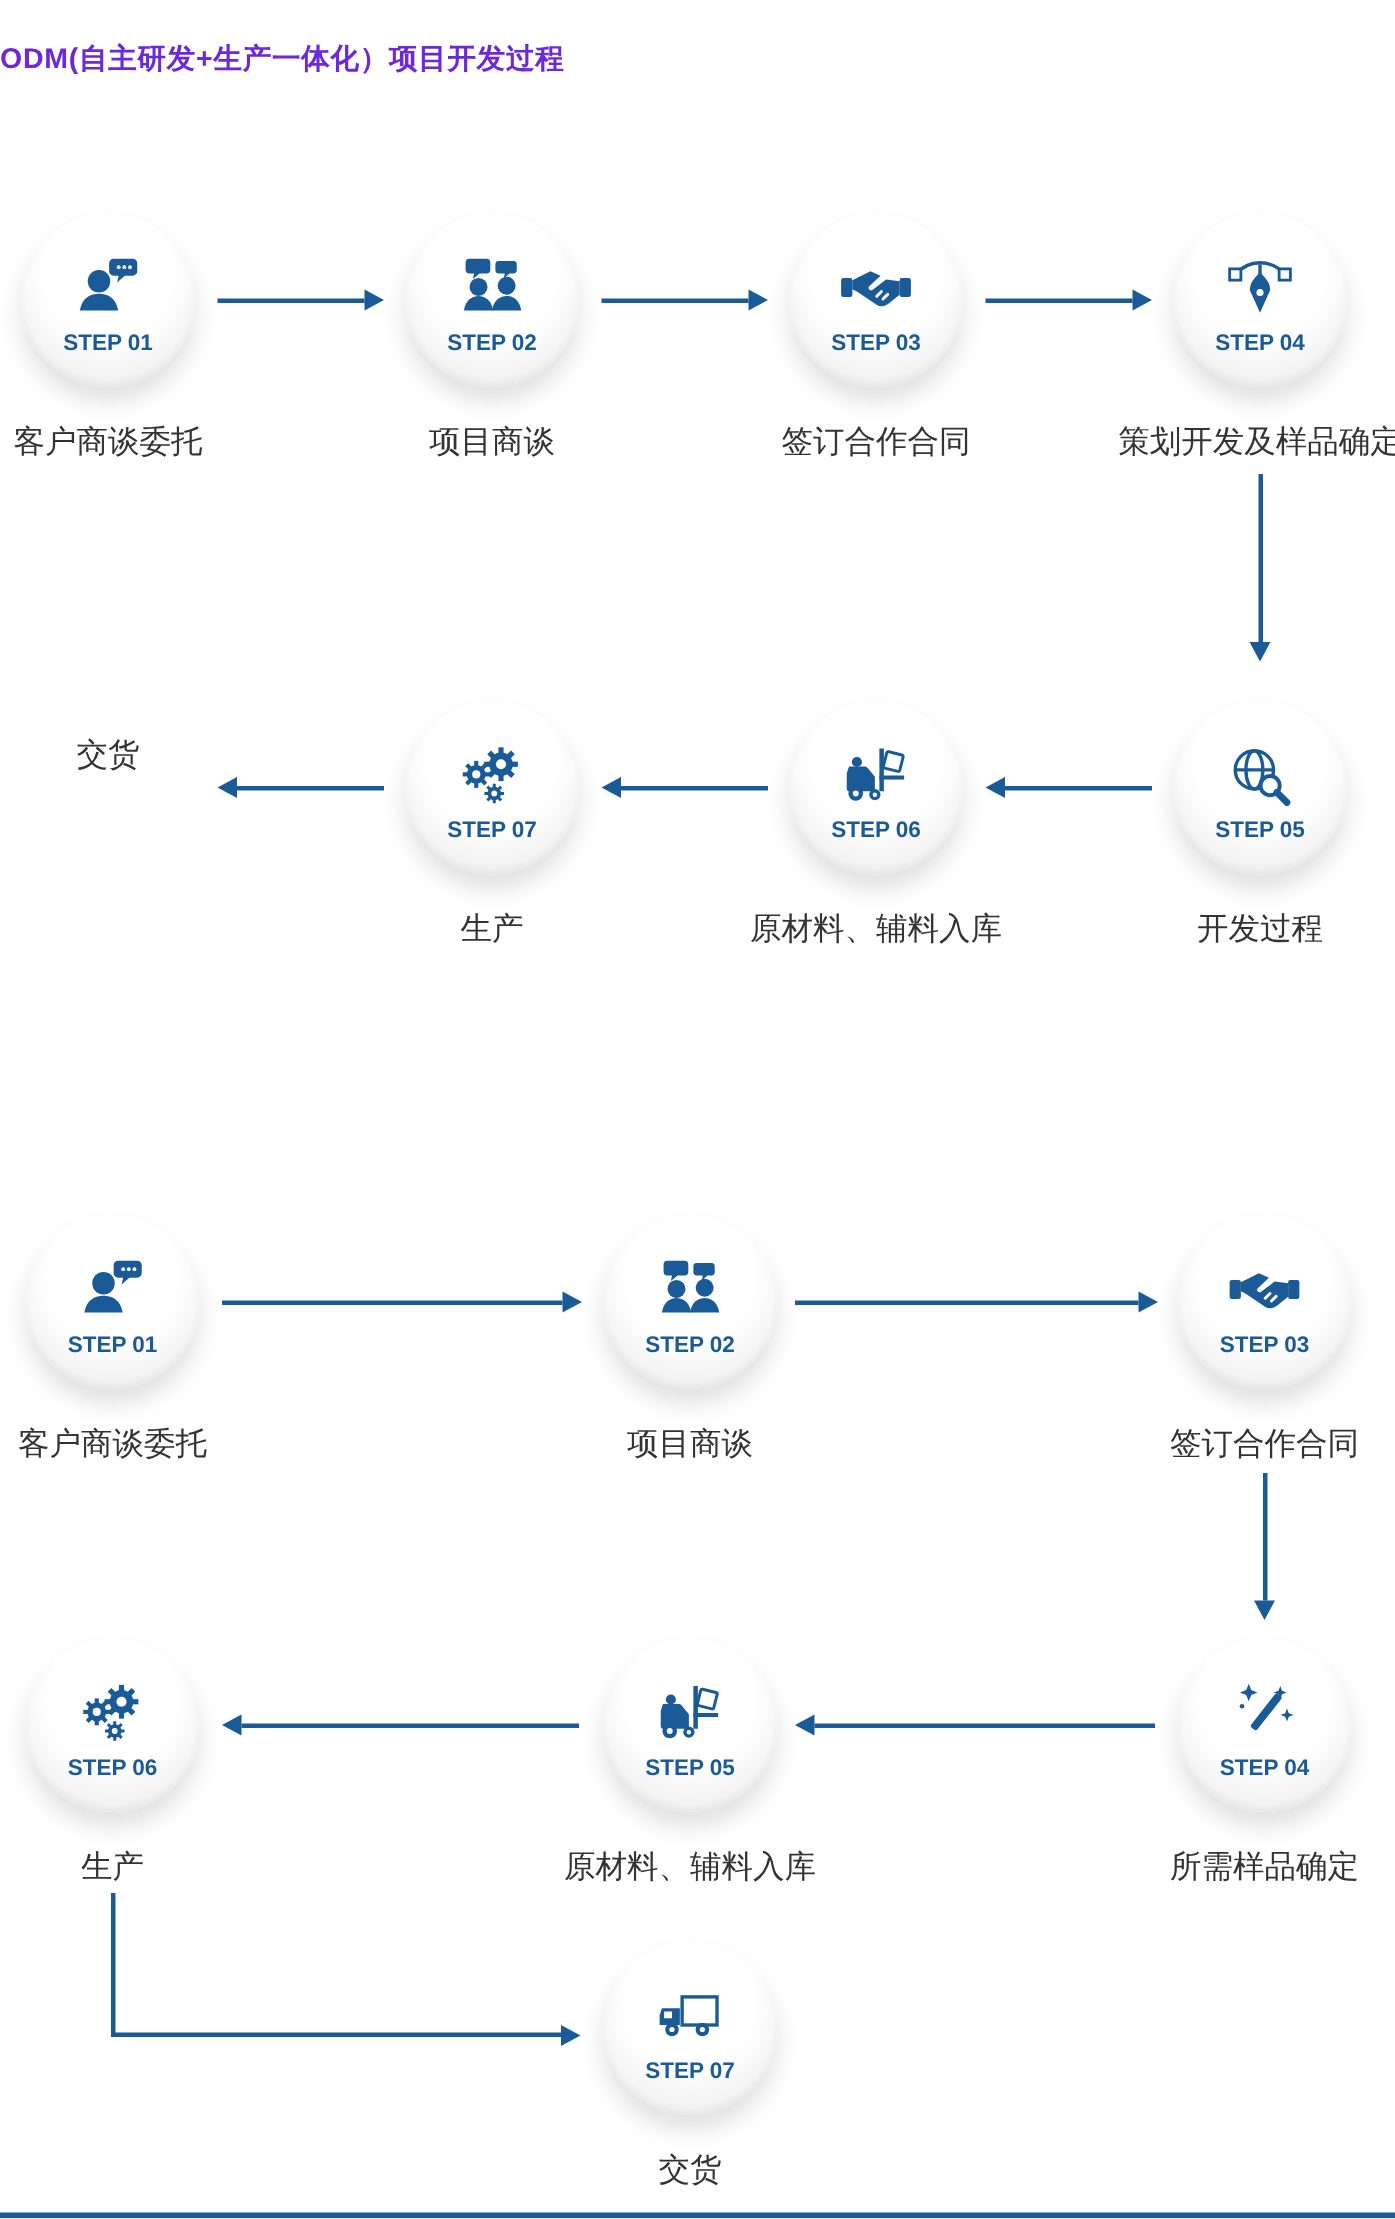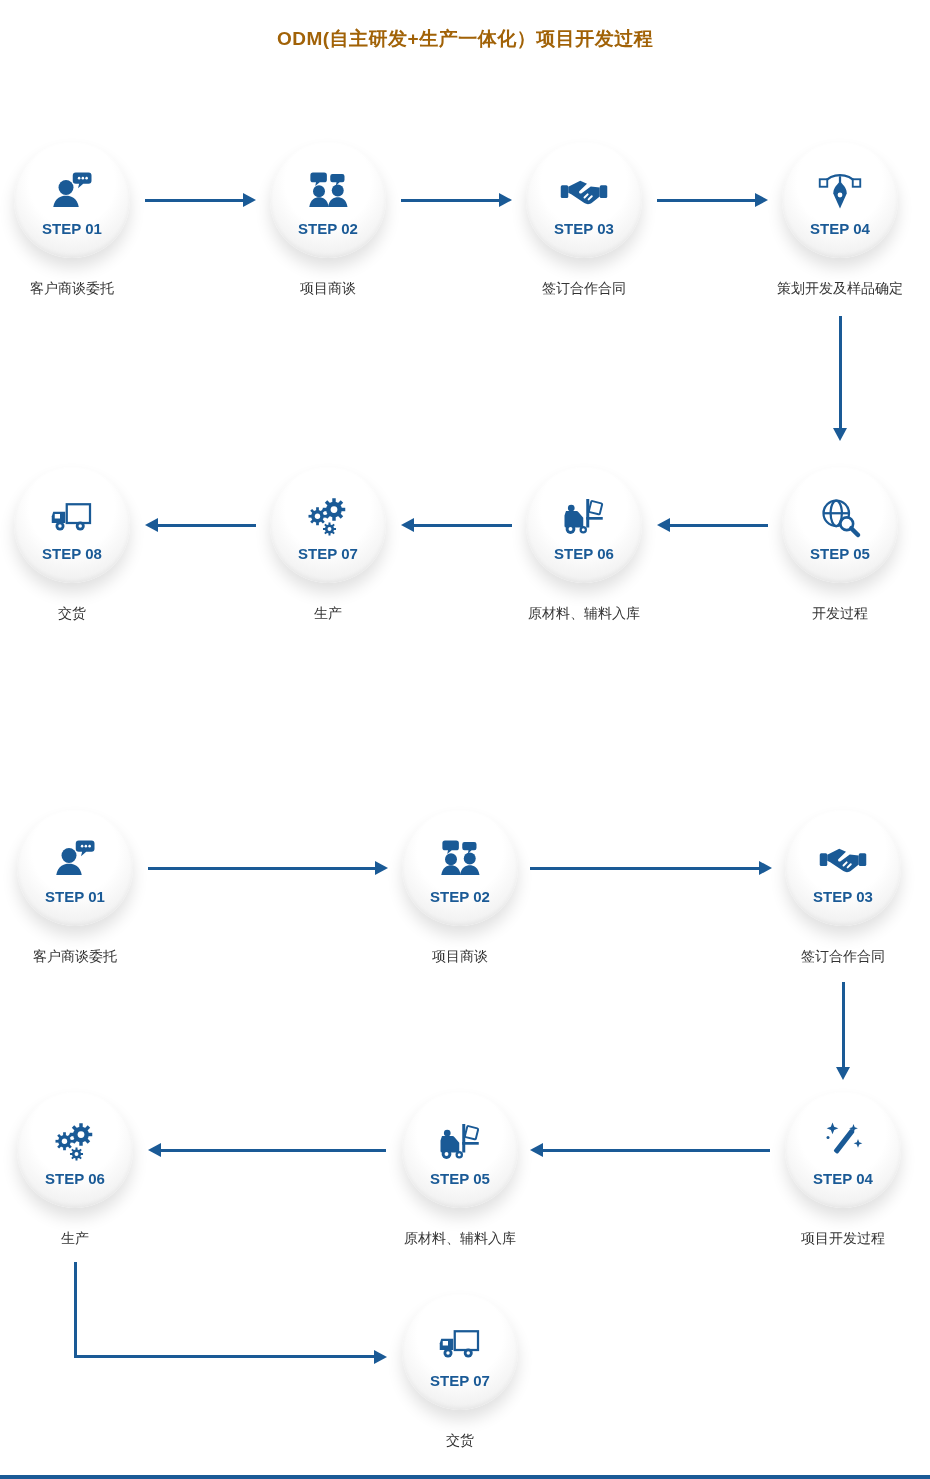--- a/index.html
+++ b/index.html
@@ -1,30 +1,30 @@
 <!DOCTYPE html>
 <html><head>
 <meta charset="utf-8">
 <style>
   * { margin:0; padding:0; box-sizing:border-box; }
   html,body { background:#ffffff; }
   body { font-family:"Liberation Sans","DejaVu Sans",sans-serif; }
   .canvas { position:relative; width:930px; height:1479px; margin:0 auto; background:#ffffff; overflow:hidden; }
 
-  .sec-title { position:absolute; left:0; width:100%; text-align:center;
-               font-size:19px; font-weight:bold; color:#a16207; letter-spacing:.5px; }
+  .sec-title { position:absolute; left:0; width:100%; text-align:left;
+               font-size:19px; font-weight:bold; color:#6d28d9; letter-spacing:.5px; }
 
   .step { position:absolute; width:220px; display:flex; flex-direction:column; align-items:center; }
   .circle { width:116px; height:116px; border-radius:50%;
             background:radial-gradient(circle at 50% 35%, #ffffff 45%, #f3f3f3 72%, #e2e2e2 100%);
             box-shadow:0 10px 16px rgba(0,0,0,0.12), inset 0 -2px 4px rgba(0,0,0,0.04);
             display:flex; flex-direction:column; align-items:center; justify-content:center; padding-top:4px; }
   .ic { width:48px; height:48px; display:block; }
   .step-label { margin-top:4px; font-size:15px; font-weight:bold; color:#1a5a96; white-space:nowrap; }
-  .caption { margin-top:22px; font-size:14px; color:#333333; text-align:center; white-space:nowrap; }
+  .caption { margin-top:22px; font-size:21px; color:#333333; text-align:center; white-space:nowrap; }
 
   .arrow { position:absolute; }
   .shaft { position:absolute; background:#1a5a96; }
   .head-right { position:absolute; width:0; height:0; border-top:7px solid transparent;
                 border-bottom:7px solid transparent; border-left:13px solid #1a5a96; }
   .head-left  { position:absolute; width:0; height:0; border-top:7px solid transparent;
                 border-bottom:7px solid transparent; border-right:13px solid #1a5a96; }
   .head-down  { position:absolute; width:0; height:0; border-left:7px solid transparent;
                 border-right:7px solid transparent; border-top:13px solid #1a5a96; }
 
@@ -247,26 +247,20 @@
     <div class="circle">
       <svg class="ic">
           <use href="#sym-gears"></use>
         </svg>
       <span class="step-label">STEP 07</span>
     </div>
     <div class="caption">生产</div>
   </div>
 
   <div class="step" style="left:-38px; top:467px;">
-    <div class="circle">
-      <svg class="ic">
-          <use href="#sym-truck"></use>
-        </svg>
-      <span class="step-label">STEP 08</span>
-    </div>
     <div class="caption">交货</div>
   </div>
 
   <div class="arrow" style="left:657px; top:518px; width:111px; height:14px;">
     <div class="head-left" style="left:0; top:0;"></div>
     <div class="shaft" style="left:13px; top:5.5px; width:98px; height:3px;"></div>
   </div>
   <div class="arrow" style="left:401px; top:518px; width:111px; height:14px;">
     <div class="head-left" style="left:0; top:0;"></div>
     <div class="shaft" style="left:13px; top:5.5px; width:98px; height:3px;"></div>
@@ -321,21 +315,21 @@
     <div class="head-down" style="left:0; top:85px;"></div>
   </div>
 
   <div class="step" style="left:733px; top:1092px;">
     <div class="circle">
       <svg class="ic">
           <use href="#sym-magic-wand"></use>
         </svg>
       <span class="step-label">STEP 04</span>
     </div>
-    <div class="caption">项目开发过程</div>
+    <div class="caption">所需样品确定</div>
   </div>
 
   <div class="step" style="left:350px; top:1092px;">
     <div class="circle">
       <svg class="ic">
           <use href="#sym-forklift"></use>
         </svg>
       <span class="step-label">STEP 05</span>
     </div>
     <div class="caption">原材料、辅料入库</div>

